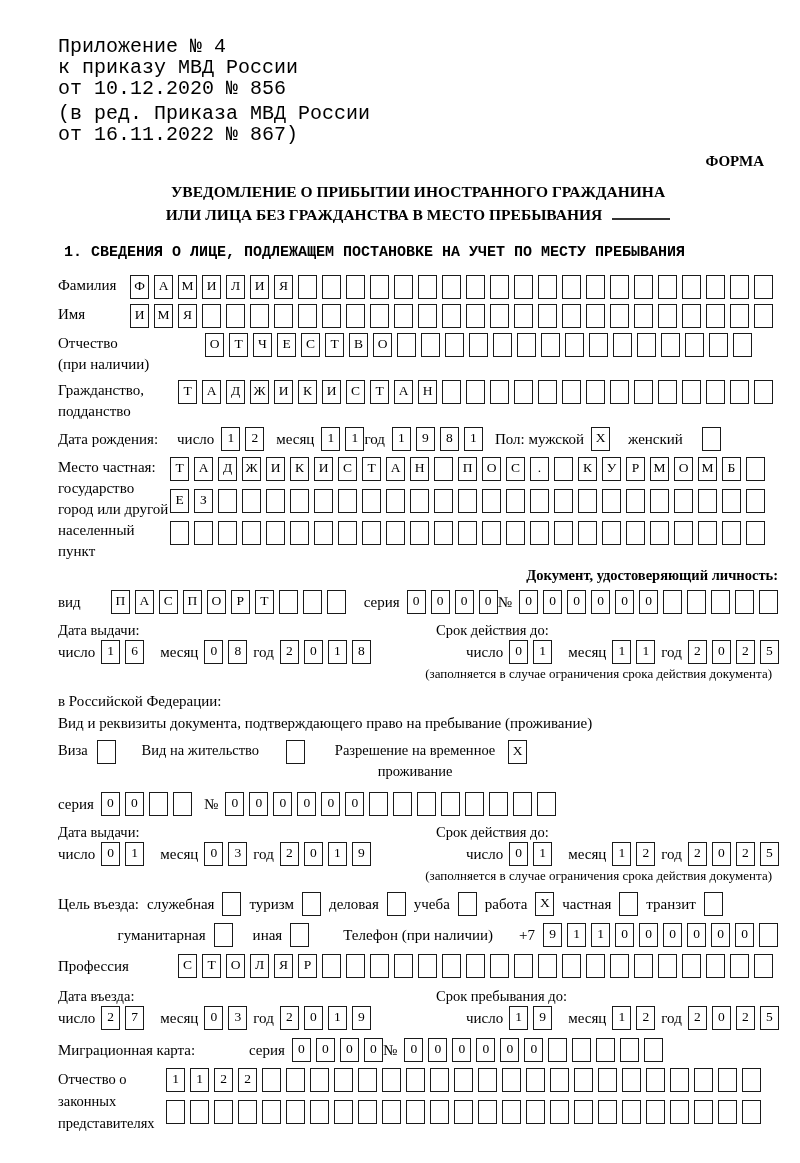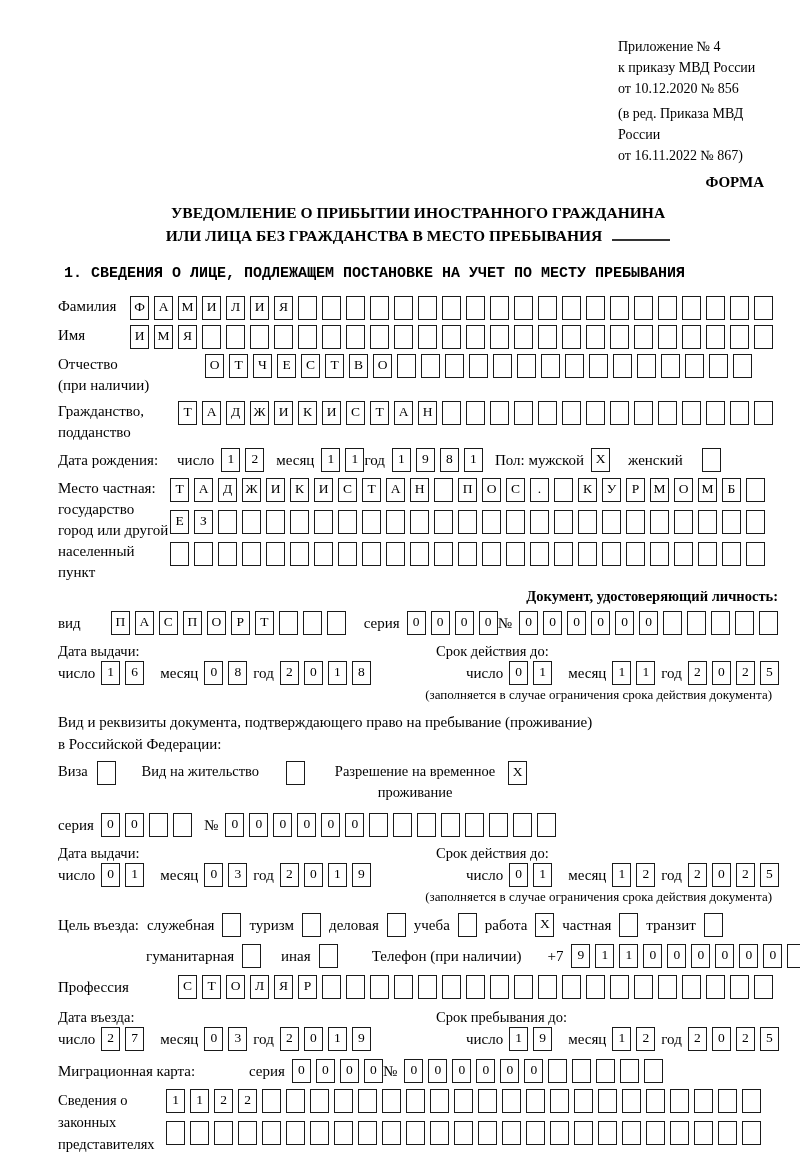--- a/index.html
+++ b/index.html
@@ -1,20 +1,20 @@
 <!DOCTYPE html>
 <html lang="ru"><head>
 <meta charset="utf-8">
 <style>
   html,body { margin:0; padding:0; background:#ffffff; }
   body { width:800px; height:1163px; color:#000; font-family:"Liberation Serif","DejaVu Serif",serif; }
   .page { box-sizing:border-box; width:800px; height:1163px; padding:36px 22px 0 58px; overflow:hidden; }
 
   
-  .appendix { margin-left:560px; font-size:14px; line-height:21px; }
+  .appendix { font-size:20px; line-height:21px;font-family:Liberation Mono, monospace; }
   .appendix .gap { height:4px; }
   .forma { text-align:right; padding-right:14px; font-weight:bold; font-size:15px; margin-top:8px; }
 
   
   .doc-title { text-align:center; font-weight:bold; font-size:15.5px; line-height:23px; margin-top:10px; }
   .t-underline { display:inline-block; width:58px; border-bottom:2px solid #333; height:14px; margin-left:10px; }
 
   .sec-head { font-weight:bold; font-size:15px; margin-top:18px; margin-left:6px;font-family:Liberation Mono, monospace; }
 
   .form-body { margin-top:14px; font-size:15px; }
@@ -62,21 +62,21 @@
   .w-rvpo { width:176px; }
 
   .gaprow { display:flex; align-items:center; margin-bottom:6px; }
   .gaprow .lbl { margin-right:7px; }
   .sp18 { margin-left:18px; }
   .sp26 { margin-left:26px; }
   .sp12 { margin-left:12px; }
 
   .purpose-line { display:flex; align-items:center; gap:8px; margin-bottom:7px; flex-wrap:nowrap; }
   .purpose-line .lbl { line-height:24px; }
-  .indent70 { margin-left:88px; }
+  .indent70 { margin-left:88px;justify-content:flex-end; }
 </style>
 </head>
 <body>
 
 <div class="page">
 
   <div class="appendix">
     <div>Приложение № 4</div>
     <div>к приказу МВД России</div>
     <div>от 10.12.2020 № 856</div>
@@ -429,22 +429,22 @@
               <span class="cbox">2</span>
               <span class="cbox">0</span>
               <span class="cbox">2</span>
               <span class="cbox">5</span>
             </span>
         </div>
       </div>
     </div>
     <div class="note">(заполняется в случае ограничения срока действия документа)</div>
 
+    <div class="plain">в Российской Федерации:</div>
     <div class="plain">Вид и реквизиты документа, подтверждающего право на пребывание (проживание)</div>
-    <div class="plain">в Российской Федерации:</div>
 
     <div class="popt-row">
       <div class="popt">
         <span class="ptext">Виза</span>
         <span class="boxrow">
             <span class="cbox"></span>
           </span>
       </div>
       <div class="popt sp26">
         <span class="ptext">Вид на жительство</span>
@@ -690,21 +690,21 @@
           <span class="cbox"></span>
           <span class="cbox"></span>
           <span class="cbox"></span>
           <span class="cbox"></span>
           <span class="cbox"></span>
         </span>
     </div>
 
     <div class="frow" style="margin-top:6px;">
       <div class="lblcol w-repr" style="font-size:14.5px; line-height:22px;">
-        <div>Сведения о</div>
+        <div>Отчество о</div>
         <div>законных</div>
         <div>представителях</div>
 
       </div>
       <div class="stack" style="margin-left:8px;">
         <div class="boxrow">
             <span class="cbox">1</span>
             <span class="cbox">1</span>
             <span class="cbox">2</span>
             <span class="cbox">2</span>

